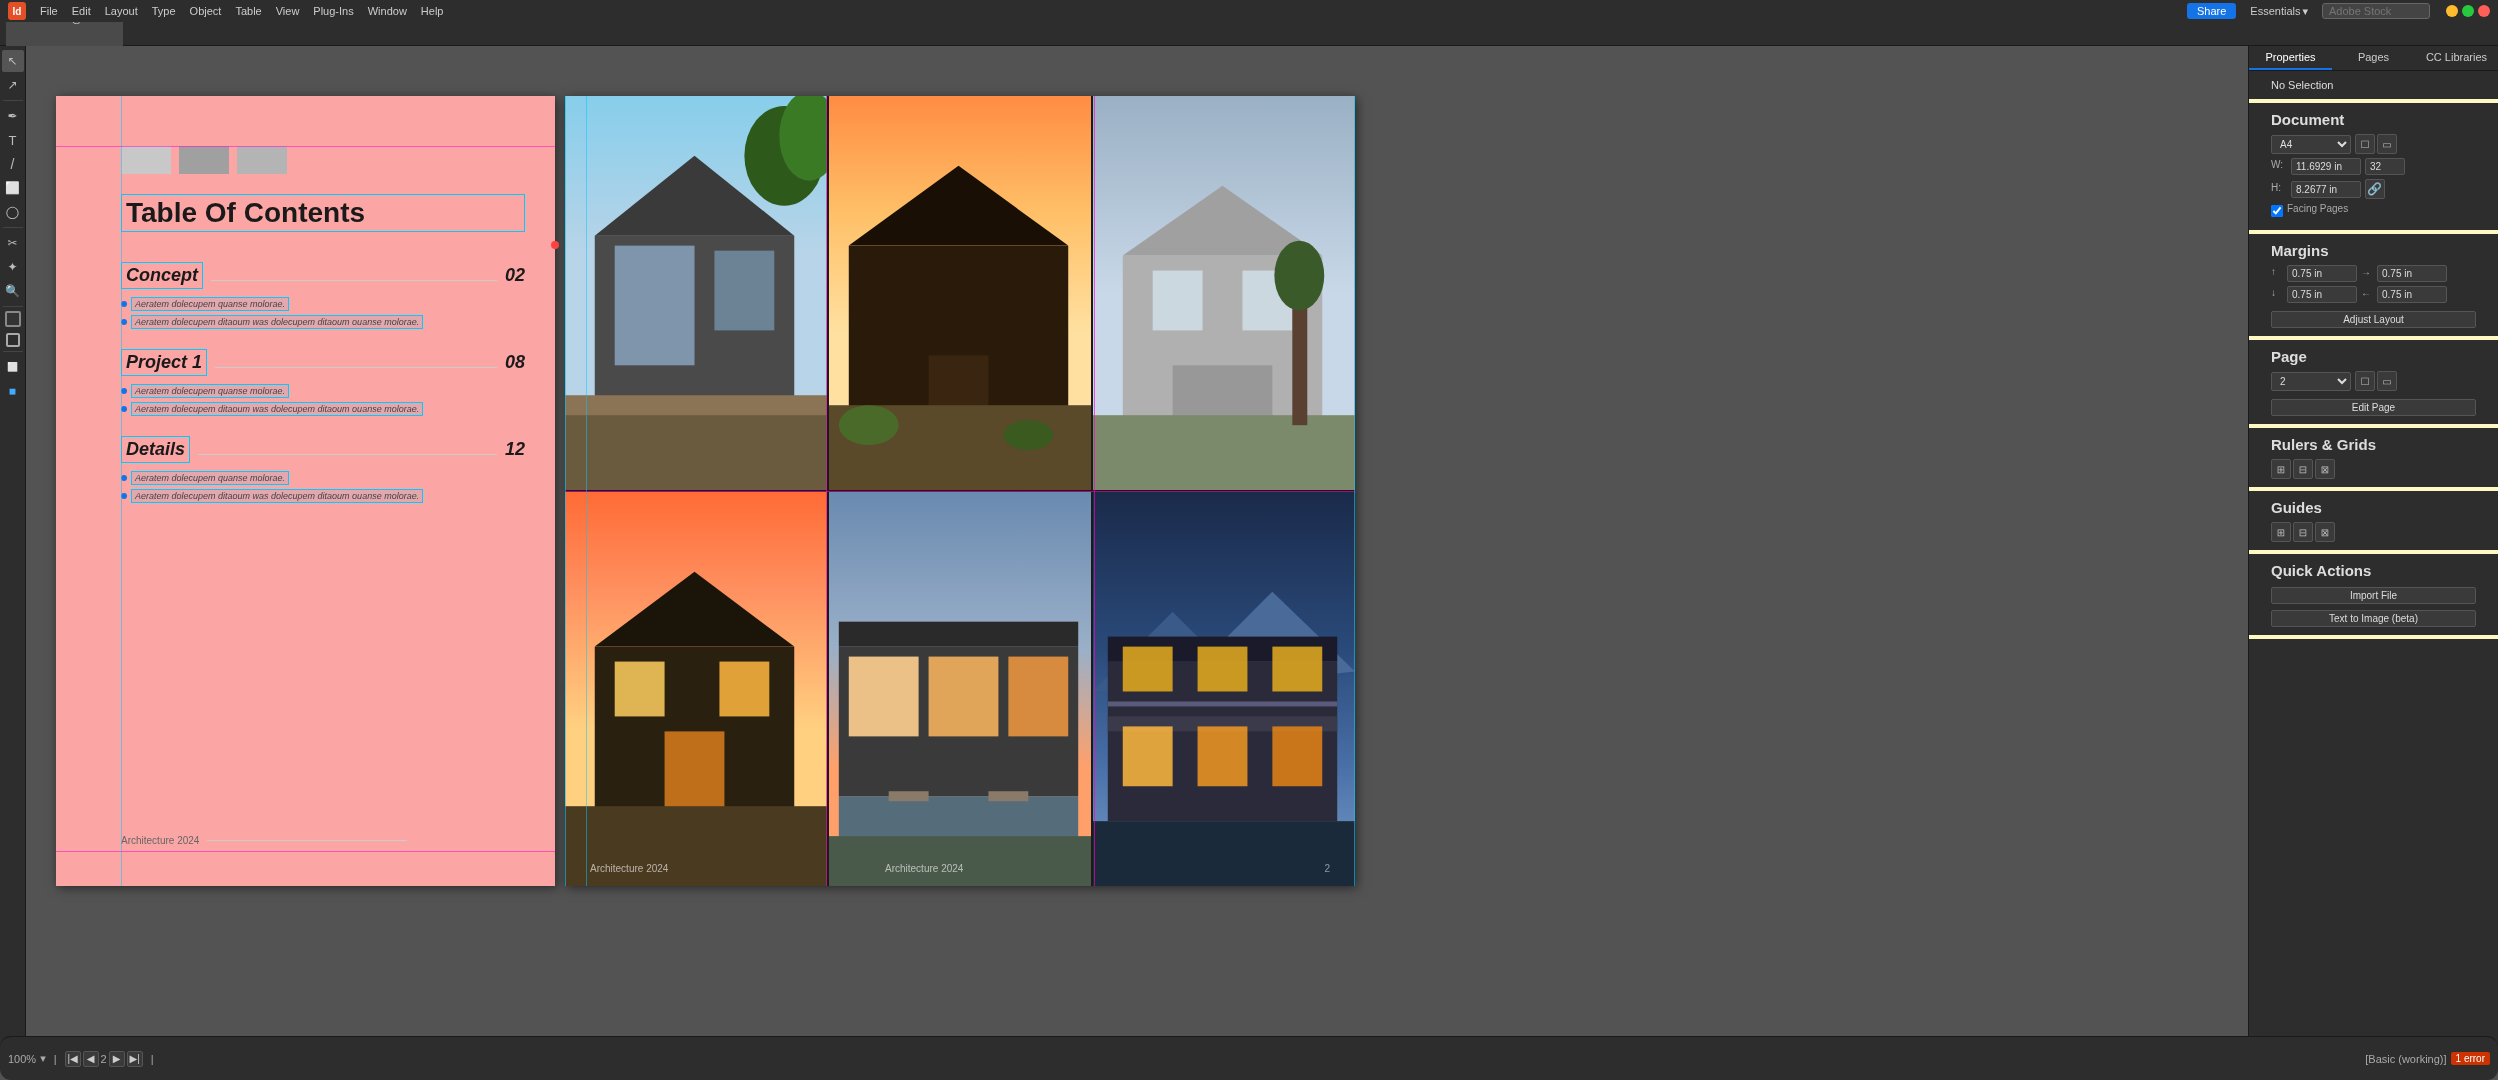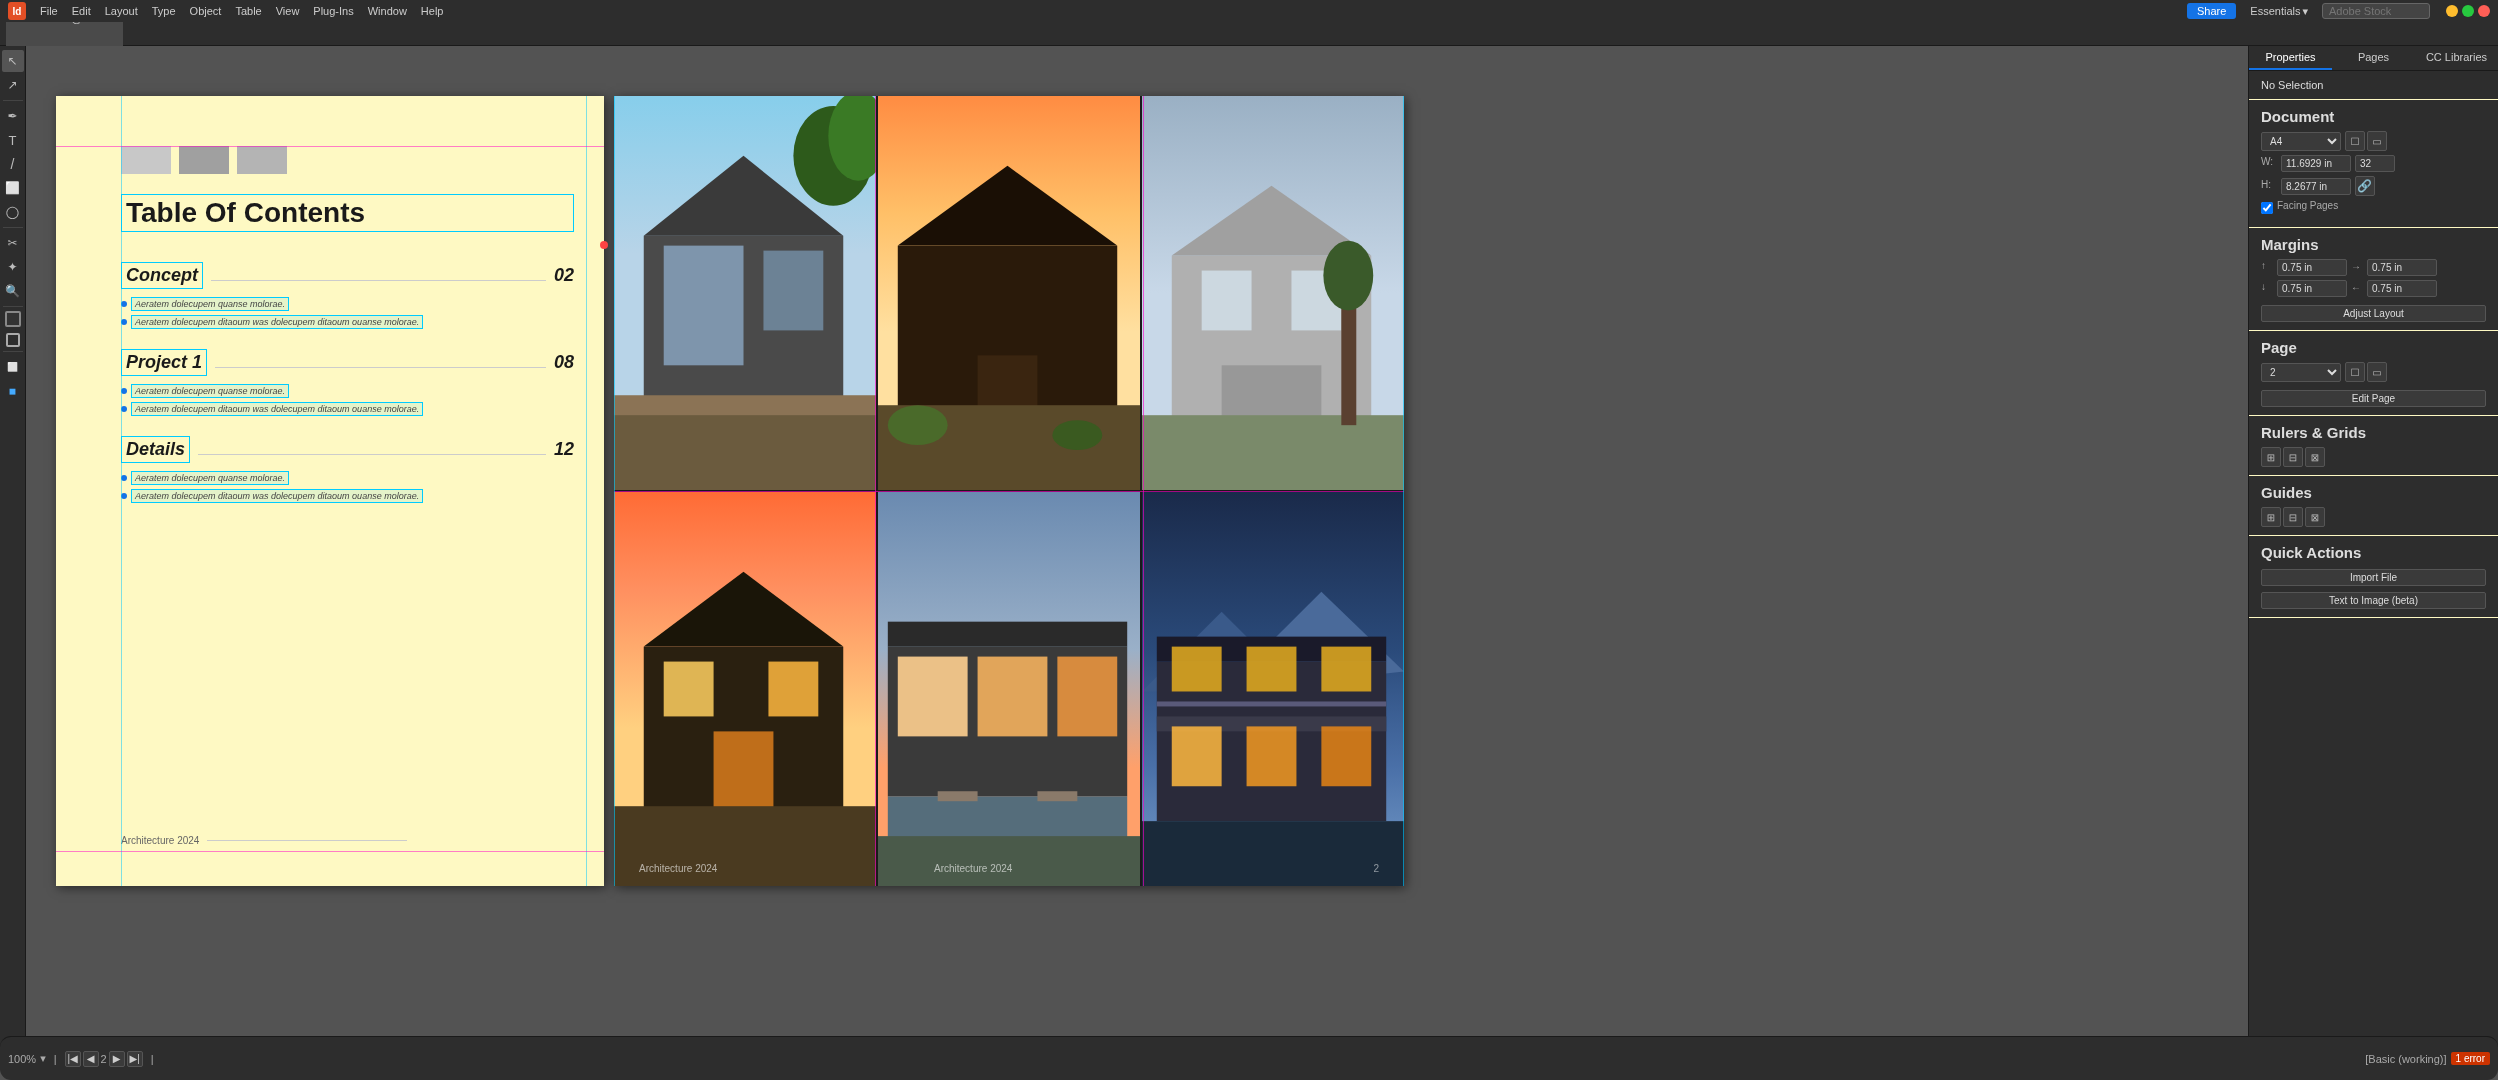--- a/index.html
+++ b/index.html
@@ -155,22 +155,22 @@
       font-size: 11px;
       padding: 5px 0;
       cursor: pointer;
       border-bottom: 2px solid transparent;
     }
     .panel-tab.active {
       border-bottom: 2px solid #1473e6;
       color: #fff;
     }
     .panel-section {
-      padding: 8px 12px;
-      border-bottom: 1px solid #fef9c3;
+      padding: 8px 22px;
+      border-bottom: 4px solid #fef9c3;
     }
     .panel-label {
       color: #aaa;
       font-size: 10px;
       margin-bottom: 4px;
     }
     .panel-value {
       color: #ddd;
       font-size: 11px;
     }
@@ -252,23 +252,23 @@
     
     .pages-container {
       position: absolute;
       top: 50px; left: 30px;
       display: flex;
       gap: 10px;
     }
 
     
     .page-left {
-      width: 548px;
+      width: 499px;
       height: 790px;
-      background: #fef9c3;
+      background: #fca5a5;
       position: relative;
       box-shadow: 2px 2px 10px rgba(0,0,0,0.5);
     }
 
     
     .page-right {
       width: 790px;
       height: 790px;
       background: #1a1a1a;
       position: relative;

